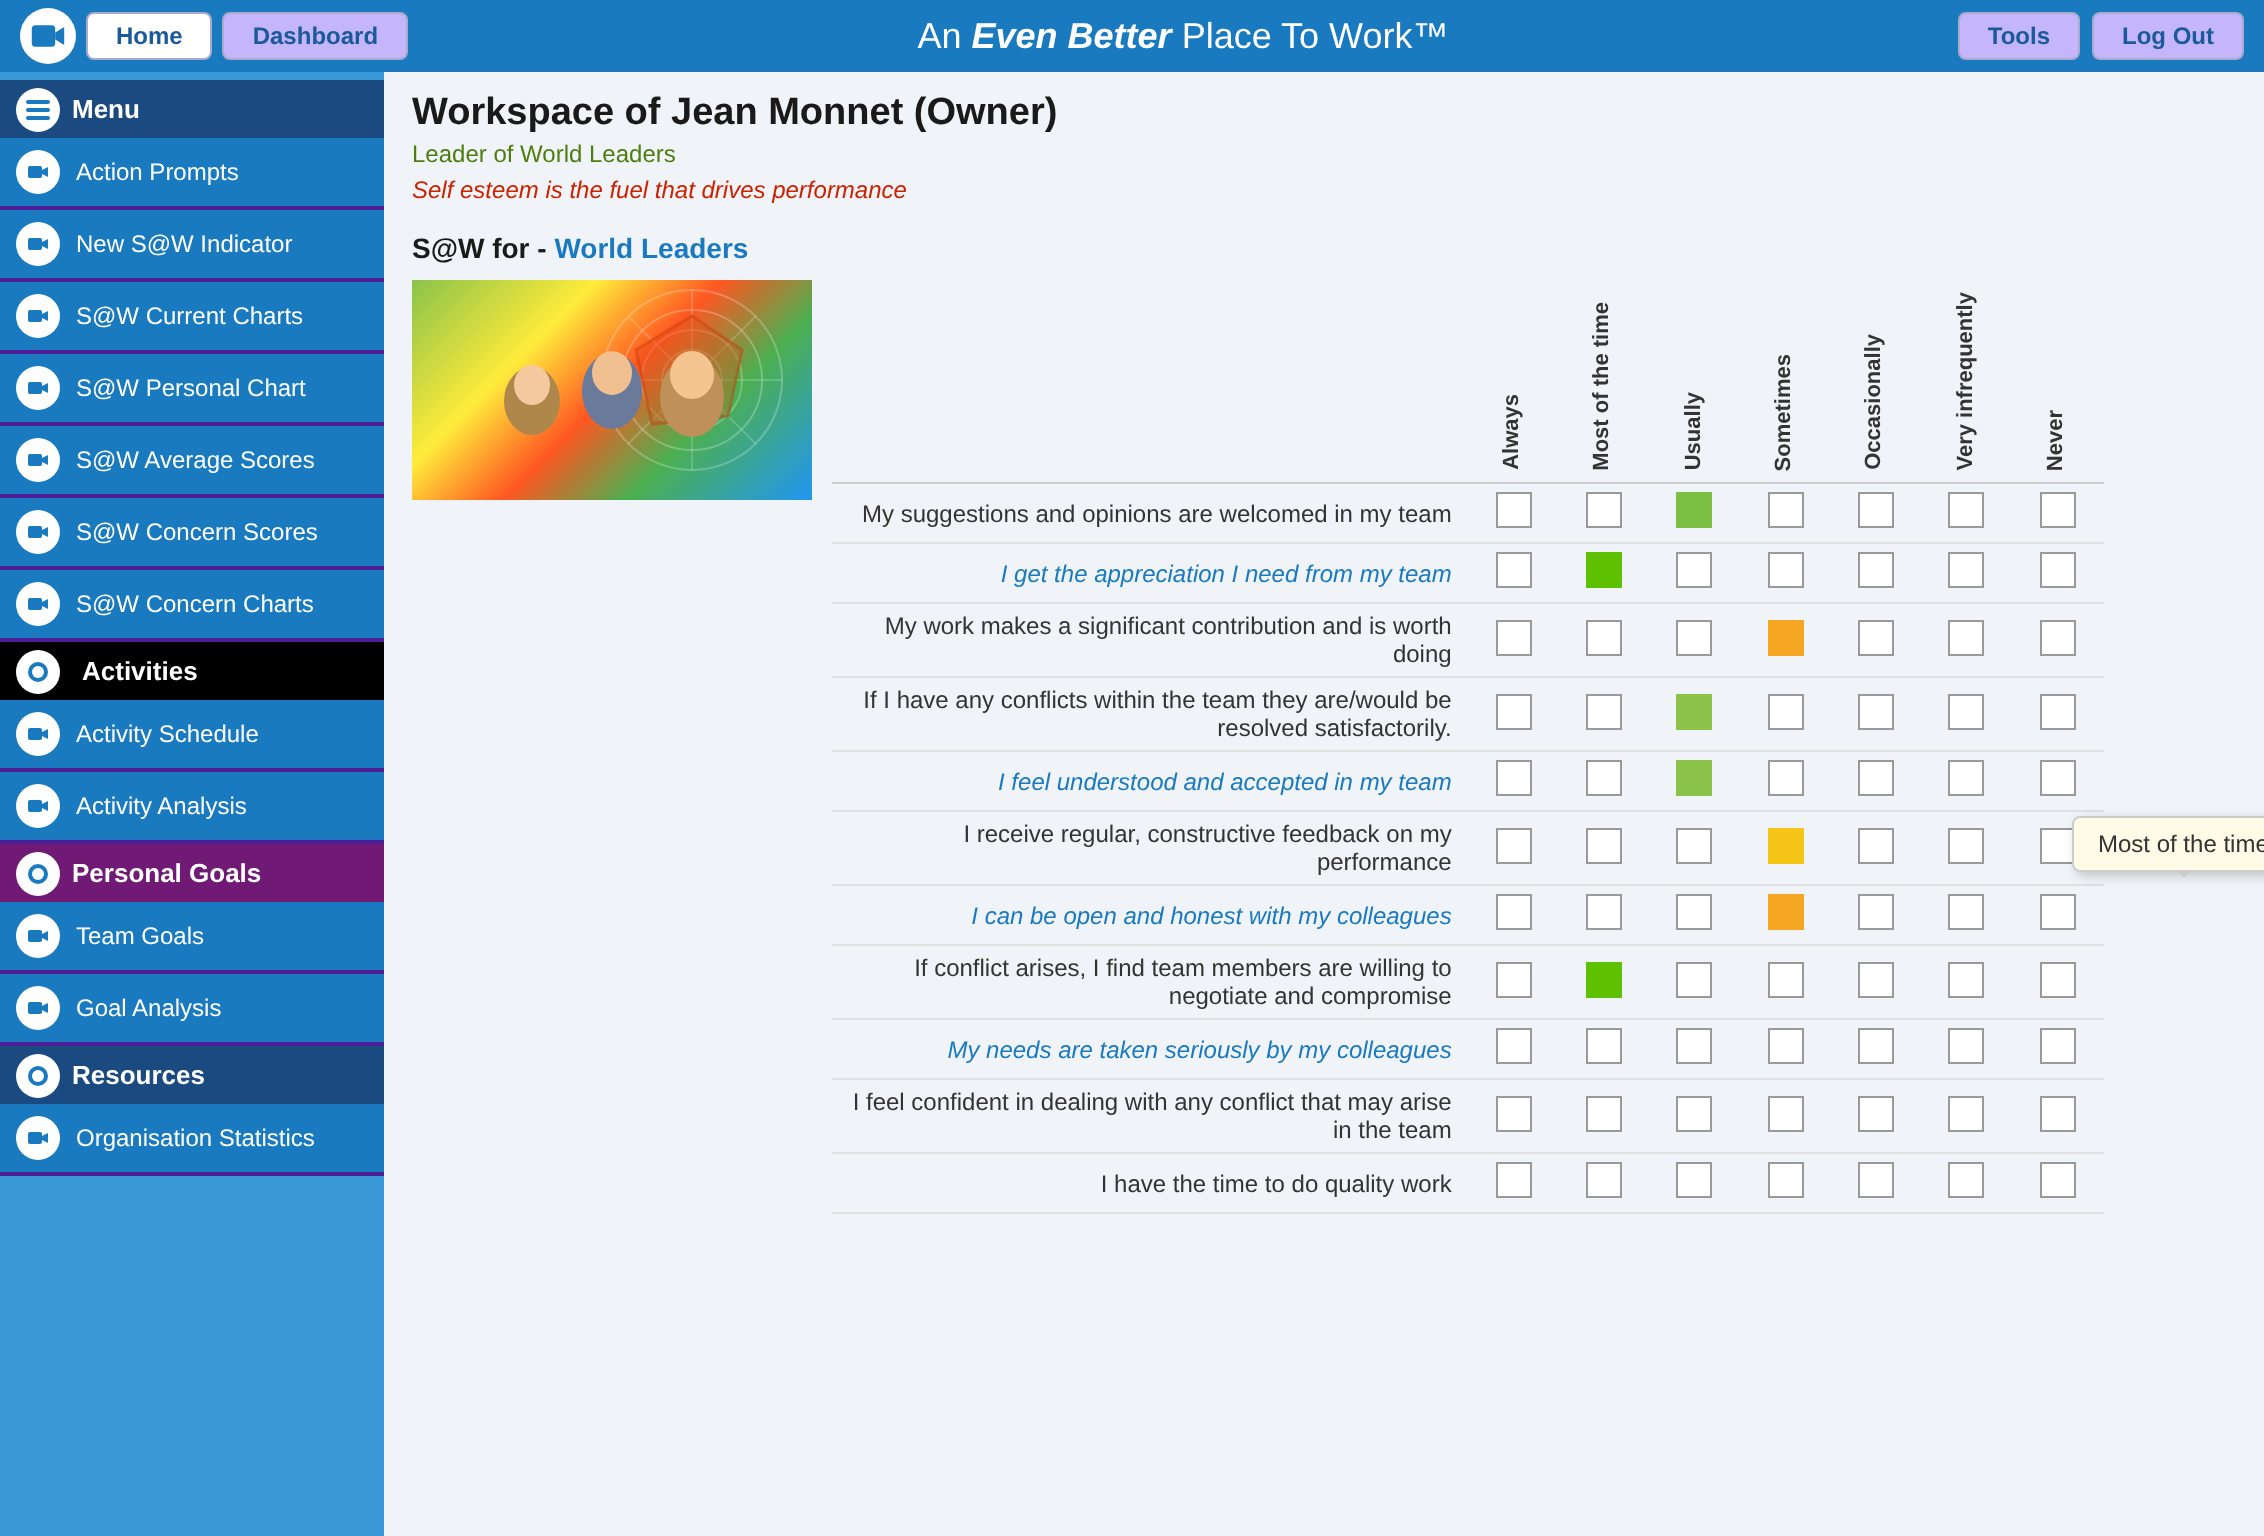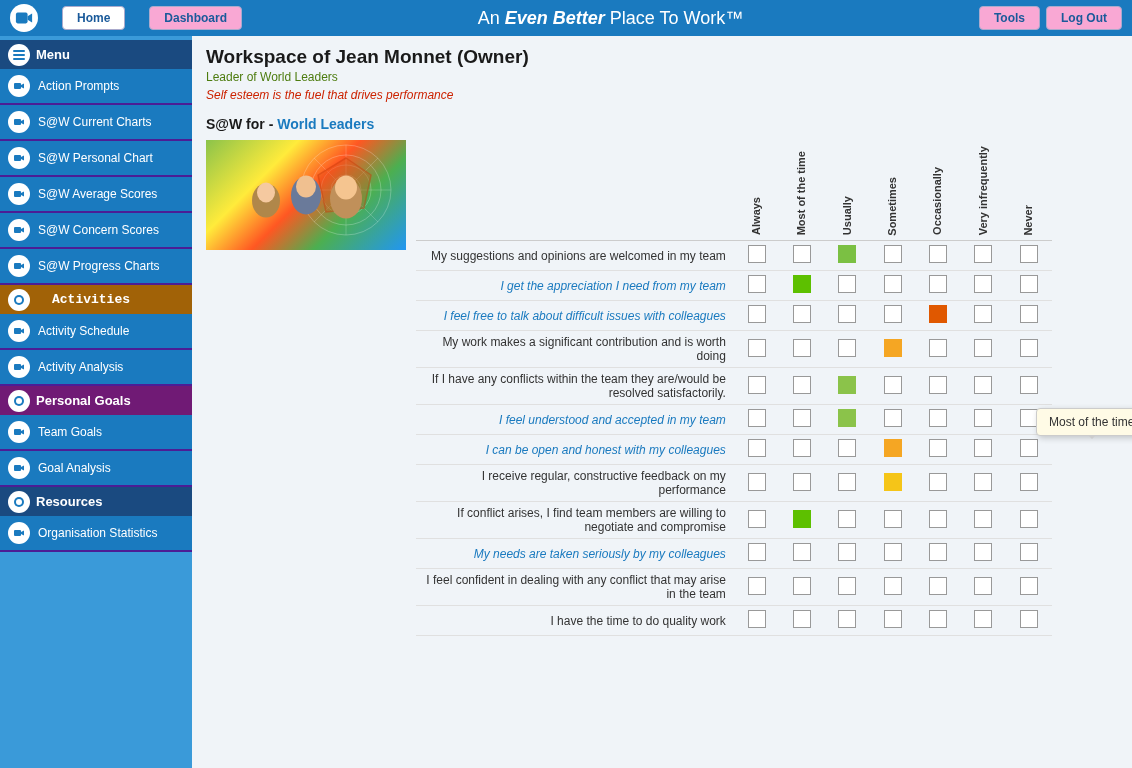--- a/index.html
+++ b/index.html
@@ -5,32 +5,32 @@
     * { margin: 0; padding: 0; box-sizing: border-box; }
     body { font-family: Arial, sans-serif; font-size: 12px; background: #d0d0d0; width: 1132px; height: 768px; overflow: hidden; }
 
     
     #header {
       background: #1a7abf;
       height: 36px;
       display: flex;
       align-items: center;
       padding: 0 10px;
-      gap: 24px;
+      gap: 5px;
     }
     .header-logo {
       width: 28px; height: 28px;
       background: #fff;
       border-radius: 50%;
       display: flex; align-items: center; justify-content: center;
       flex-shrink: 0;
     }
     .header-logo svg { width: 18px; height: 18px; }
     .header-btn {
-      background: #f9a8d4;
+      background: #c4b5fd;
       border: 1px solid #aac;
       border-radius: 4px;
       padding: 4px 14px;
       cursor: pointer;
       font-size: 12px;
       font-weight: bold;
       color: #1a5a9a;
     }
     .header-btn.active { background: #fff; }
     .header-title {
@@ -232,20 +232,29 @@
           </div>
           <span>Action Prompts</span>
         </div>
         <div class="sidebar-item">
           <div class="sidebar-item-icon">
             <svg viewBox="0 0 12 12">
               <rect x="1" y="3" width="7" height="6" rx="1" fill="#1a7abf"></rect>
               <polygon points="8,5 11,3.5 11,8.5 8,7" fill="#1a7abf"></polygon>
             </svg>
           </div>
+          <span>New S@W Indicator</span>
+        </div>
+        <div class="sidebar-item">
+          <div class="sidebar-item-icon">
+            <svg viewBox="0 0 12 12">
+              <rect x="1" y="3" width="7" height="6" rx="1" fill="#1a7abf"></rect>
+              <polygon points="8,5 11,3.5 11,8.5 8,7" fill="#1a7abf"></polygon>
+            </svg>
+          </div>
           <span>S@W Current Charts</span>
         </div>
         <div class="sidebar-item">
           <div class="sidebar-item-icon">
             <svg viewBox="0 0 12 12">
               <rect x="1" y="3" width="7" height="6" rx="1" fill="#1a7abf"></rect>
               <polygon points="8,5 11,3.5 11,8.5 8,7" fill="#1a7abf"></polygon>
             </svg>
           </div>
           <span>S@W Personal Chart</span>
@@ -268,23 +277,23 @@
           </div>
           <span>S@W Concern Scores</span>
         </div>
         <div class="sidebar-item">
           <div class="sidebar-item-icon">
             <svg viewBox="0 0 12 12">
               <rect x="1" y="3" width="7" height="6" rx="1" fill="#1a7abf"></rect>
               <polygon points="8,5 11,3.5 11,8.5 8,7" fill="#1a7abf"></polygon>
             </svg>
           </div>
-          <span>S@W Progress Charts</span>
-        </div>
-        <div class="sidebar-group-header" style="background: #a16207; padding-left: 52px; position: relative; font-family: Liberation Mono, monospace;"><div class="sidebar-item-icon" style="position: absolute; left: 8px; top: 50%; transform: translateY(-50%);">
+          <span>S@W Concern Charts</span>
+        </div>
+        <div class="sidebar-group-header" style="background: #000000; padding-left: 41px; position: relative;"><div class="sidebar-item-icon" style="position: absolute; left: 8px; top: 50%; transform: translateY(-50%);">
             <svg viewBox="0 0 12 12" fill="#1a7abf">
               <circle cx="6" cy="6" r="5" fill="#1a7abf"></circle>
               <circle cx="6" cy="6" r="3" fill="#fff"></circle>
             </svg>
           </div><span>Activities</span></div>
         <div class="sidebar-item">
           <div class="sidebar-item-icon">
             <svg viewBox="0 0 12 12">
               <rect x="1" y="3" width="7" height="6" rx="1" fill="#1a7abf"></rect>
               <polygon points="8,5 11,3.5 11,8.5 8,7" fill="#1a7abf"></polygon>
@@ -420,30 +429,20 @@
                 <td class="question-text"><em>I get the appreciation I need from my team</em></td>
                 <td class="checkbox-cell"><div class="survey-checkbox"></div></td>
                 <td class="checkbox-cell"><div class="colored-box" style="background: rgb(93, 192, 0);"></div></td>
                 <td class="checkbox-cell"><div class="survey-checkbox"></div></td>
                 <td class="checkbox-cell"><div class="survey-checkbox"></div></td>
                 <td class="checkbox-cell"><div class="survey-checkbox"></div></td>
                 <td class="checkbox-cell"><div class="survey-checkbox"></div></td>
                 <td class="checkbox-cell"><div class="survey-checkbox"></div></td>
               </tr>
               <tr>
-                <td class="question-text"><em>I feel free to talk about difficult issues with colleagues</em></td>
-                <td class="checkbox-cell"><div class="survey-checkbox"></div></td>
-                <td class="checkbox-cell"><div class="survey-checkbox"></div></td>
-                <td class="checkbox-cell"><div class="survey-checkbox"></div></td>
-                <td class="checkbox-cell"><div class="survey-checkbox"></div></td>
-                <td class="checkbox-cell"><div class="colored-box" style="background: rgb(224, 88, 0);"></div></td>
-                <td class="checkbox-cell"><div class="survey-checkbox"></div></td>
-                <td class="checkbox-cell"><div class="survey-checkbox"></div></td>
-              </tr>
-              <tr>
                 <td class="question-text plain">My work makes a significant contribution and is worth doing</td>
                 <td class="checkbox-cell"><div class="survey-checkbox"></div></td>
                 <td class="checkbox-cell"><div class="survey-checkbox"></div></td>
                 <td class="checkbox-cell"><div class="survey-checkbox"></div></td>
                 <td class="checkbox-cell"><div class="colored-box" style="background: rgb(245, 166, 35);"></div></td>
                 <td class="checkbox-cell"><div class="survey-checkbox"></div></td>
                 <td class="checkbox-cell"><div class="survey-checkbox"></div></td>
                 <td class="checkbox-cell"><div class="survey-checkbox"></div></td>
               </tr>
               <tr>
@@ -460,35 +459,35 @@
                 <td class="question-text"><em>I feel understood and accepted in my team</em></td>
                 <td class="checkbox-cell"><div class="survey-checkbox"></div></td>
                 <td class="checkbox-cell"><div class="survey-checkbox"></div></td>
                 <td class="checkbox-cell"><div class="colored-box" style="background: rgb(139, 195, 74);"></div></td>
                 <td class="checkbox-cell"><div class="survey-checkbox"></div></td>
                 <td class="checkbox-cell"><div class="survey-checkbox"></div></td>
                 <td class="checkbox-cell"><div class="survey-checkbox"></div></td>
                 <td class="checkbox-cell"><div class="survey-checkbox"></div></td>
               </tr>
               <tr>
+                <td class="question-text plain">I receive regular, constructive feedback on my performance</td>
+                <td class="checkbox-cell"><div class="survey-checkbox"></div></td>
+                <td class="checkbox-cell"><div class="survey-checkbox"></div></td>
+                <td class="checkbox-cell"><div class="survey-checkbox"></div></td>
+                <td class="checkbox-cell"><div class="colored-box" style="background: rgb(245, 197, 24);"></div></td>
+                <td class="checkbox-cell"><div class="survey-checkbox"></div></td>
+                <td class="checkbox-cell"><div class="survey-checkbox"></div></td>
+                <td class="checkbox-cell"><div class="survey-checkbox"></div></td>
+              </tr>
+              <tr>
                 <td class="question-text"><em>I can be open and honest with my colleagues</em></td>
                 <td class="checkbox-cell"><div class="survey-checkbox"></div></td>
                 <td class="checkbox-cell"><div class="survey-checkbox"></div></td>
                 <td class="checkbox-cell"><div class="survey-checkbox"></div></td>
                 <td class="checkbox-cell"><div class="colored-box" style="background: rgb(245, 166, 35);"></div></td>
-                <td class="checkbox-cell"><div class="survey-checkbox"></div></td>
-                <td class="checkbox-cell"><div class="survey-checkbox"></div></td>
-                <td class="checkbox-cell"><div class="survey-checkbox"></div></td>
-              </tr>
-              <tr>
-                <td class="question-text plain">I receive regular, constructive feedback on my performance</td>
-                <td class="checkbox-cell"><div class="survey-checkbox"></div></td>
-                <td class="checkbox-cell"><div class="survey-checkbox"></div></td>
-                <td class="checkbox-cell"><div class="survey-checkbox"></div></td>
-                <td class="checkbox-cell"><div class="colored-box" style="background: rgb(245, 197, 24);"></div></td>
                 <td class="checkbox-cell"><div class="survey-checkbox"></div></td>
                 <td class="checkbox-cell"><div class="survey-checkbox"></div></td>
                 <td class="checkbox-cell"><div class="survey-checkbox"></div></td>
               </tr>
               <tr>
                 <td class="question-text plain">If conflict arises, I find team members are willing to negotiate and compromise</td>
                 <td class="checkbox-cell"><div class="survey-checkbox"></div></td>
                 <td class="checkbox-cell"><div class="colored-box" style="background: rgb(93, 192, 0);"></div></td>
                 <td class="checkbox-cell"><div class="survey-checkbox"></div></td>
                 <td class="checkbox-cell"><div class="survey-checkbox"></div></td>

